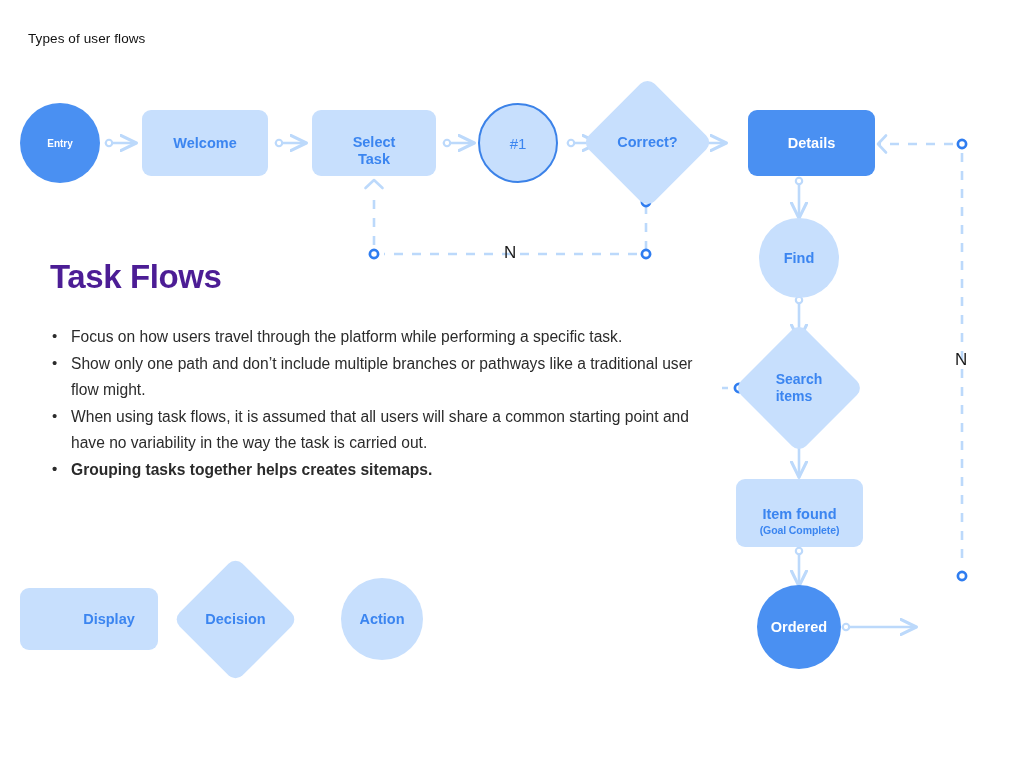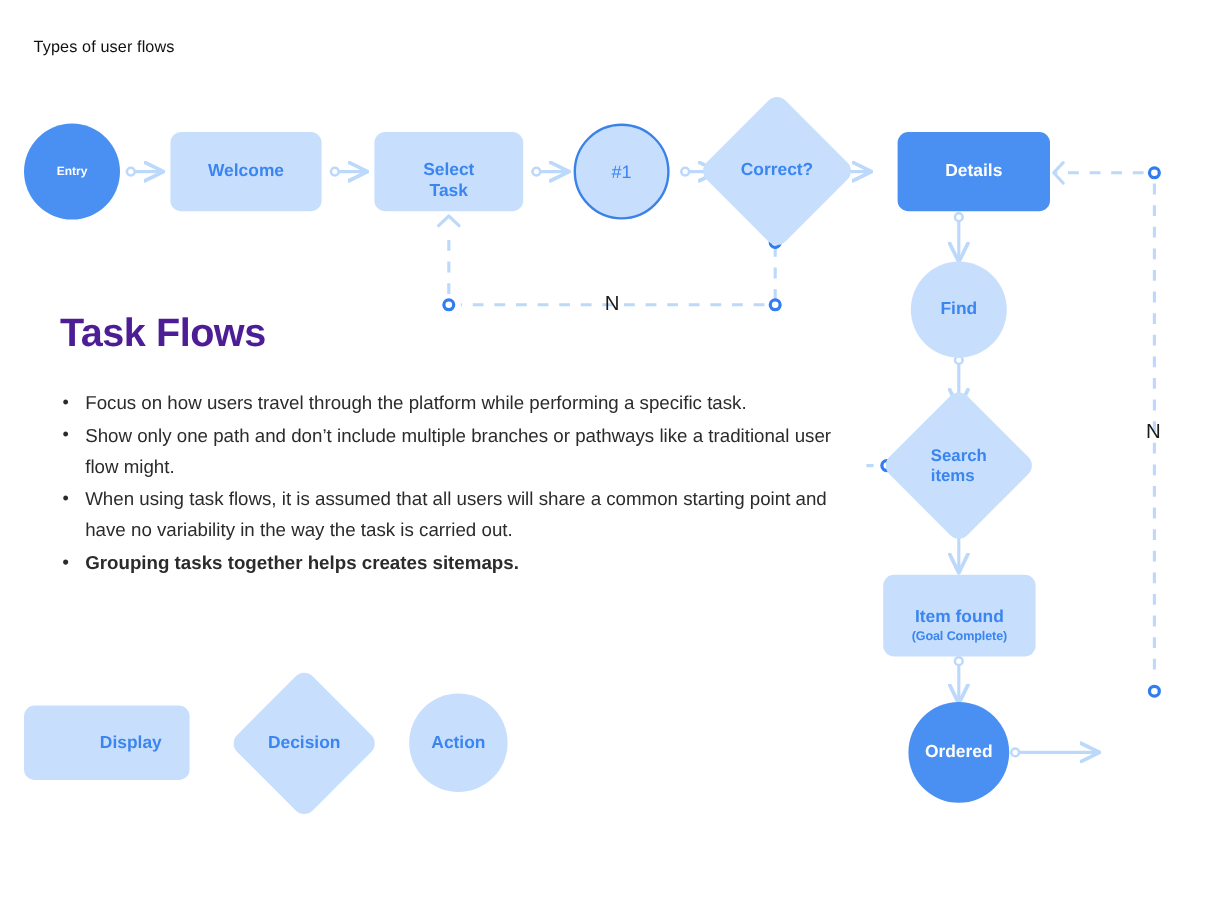--- a/index.html
+++ b/index.html
@@ -277,21 +277,21 @@
       <li class="bold">
         <span>Grouping tasks together helps creates sitemaps.</span>
       </li>
     </ul>
   </div>
 
   <div class="abs node rect fill-light" style="left:20px; top:588px; width:138px; height:62px; font-size:14.5px;padding-left:40px;">
     <span class="txt-blue">Display</span>
   </div>
 
-  <div class="abs diamond-wrap" style="left:209px; top:575px; width:89px; height:89px;">
+  <div class="abs diamond-wrap" style="left:191px; top:575px; width:89px; height:89px;">
     <div class="diamond-shape fill-light"></div>
     <div class="diamond-label txt-blue" style="font-size:14.5px;">Decision</div>
   </div>
 
   <div class="abs node circle fill-light" style="left:341px; top:578px; width:82px; height:82px; font-size:14.5px;">
     <span class="txt-blue">Action</span>
   </div>
 
 </div>
 

